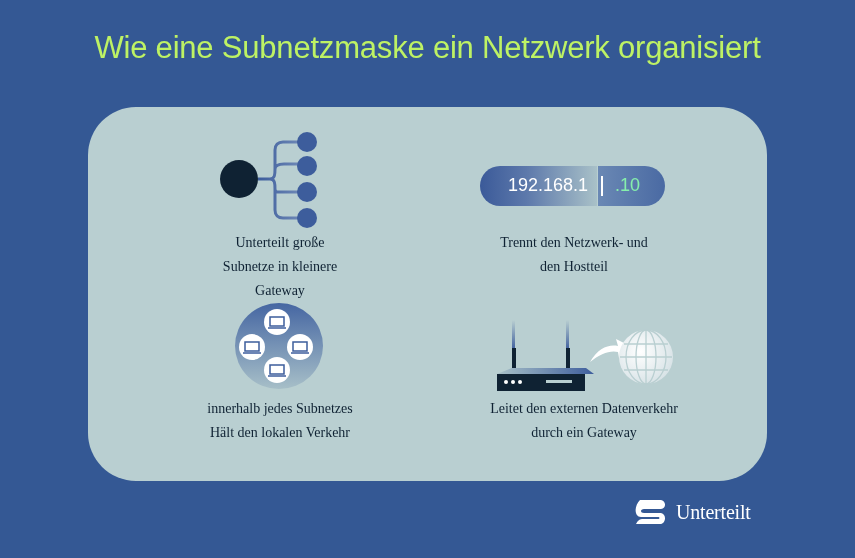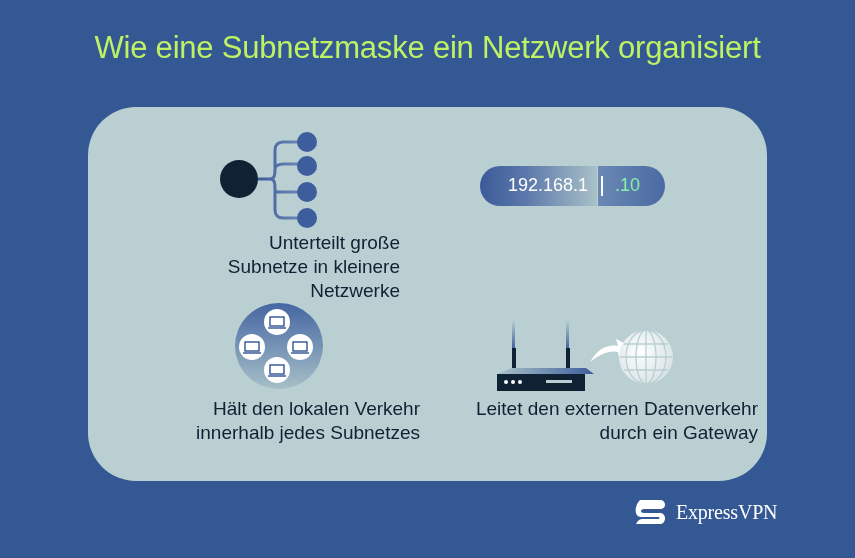--- a/index.html
+++ b/index.html
@@ -11,22 +11,23 @@
   }
   .title {
     position:absolute; left:0; top:30px; width:855px;
     text-align:center; color:#bef264; font-size:31px; letter-spacing:-0.2px;
   }
   .panel {
     position:absolute; left:88px; top:107px; width:679px; height:374px;
     background:#b9cfd1; border-radius:48px;
   }
   .caption {
-    position:absolute; color:#0f2233; font-size:19px; line-height:24px;
-    text-align:right;
+    position:absolute; color:#0f2233; font-size:14px; line-height:24px;
+    text-align:center;
+    font-family:Liberation Serif, serif;
   }
   .icon { position:absolute; }
   .logo {
     position:absolute; left:632px; top:497px; height:30px;
     display:flex; align-items:center; color:#ffffff;
   }
   .logo .word {
     font-family:"Liberation Serif", "DejaVu Serif", serif;
     font-size:20px; margin-left:8px; letter-spacing:-0.2px;
   }
@@ -48,31 +49,33 @@
   <circle cx="21" cy="53" r="19" fill="#0f2233"></circle>
   <path d="M40 53 H52 M52 53 C57 53 57 48 57 43 V24 C57 19 60 16 65 16 H80 M57 43 C57 39 61 38 66 38 H80 M52 53 C57 53 57 58 57 63 V84 C57 89 60 92 65 92 H80 M57 63 C57 67 61 66 66 66 H80" fill="none" stroke="url(#lineg)" stroke-width="3"></path>
   <circle cx="89" cy="16" r="10" fill="#3d5d9c"></circle>
   <circle cx="89" cy="40" r="10" fill="#3d5d9c"></circle>
   <circle cx="89" cy="66" r="10" fill="#3d5d9c"></circle>
   <circle cx="89" cy="92" r="10" fill="#3d5d9c"></circle>
 </svg>
 <div class="caption" style="left:160px;top:231px;width:240px;">
   <div>Unterteilt große</div>
   <div>Subnetze in kleinere</div>
-  <div>Netzwerke</div>
+  <div>Gateway</div>
 </div>
 
 <div class="icon" style="left:480px;top:166px;width:185px;height:40px;">
   <div style="position:absolute;left:0;top:0;width:117px;height:40px;border-radius:20px 0 0 20px;background:linear-gradient(90deg,#3b5a99 0%,#5d79ab 40%,#a9c1c8 100%);"></div>
   <div style="position:absolute;left:118px;top:0;width:67px;height:40px;border-radius:0 20px 20px 0;background:linear-gradient(90deg,#6a88b4 0%,#4a6aa3 100%);"></div>
   <div style="position:absolute;left:121px;top:10px;width:2px;height:20px;background:#ffffff;"></div>
   <span style="position:absolute;left:28px;top:9px;color:#fff;font-size:18px;text-align:center;">192.168.1</span>
   <span style="position:absolute;left:135px;top:9px;color:#86efac;font-size:18px;">.10</span>
 </div>
 <div class="caption" style="left:430px;top:231px;width:288px;">
+  <div>Trennt den Netzwerk- und</div>
+  <div>den Hostteil</div>
 </div>
 
 <svg class="icon" style="left:232px;top:302px" width="94" height="88" viewBox="0 0 94 88">
   <defs>
     <linearGradient id="circg" x1="0.5" y1="0" x2="0.5" y2="1">
       <stop offset="0" stop-color="#4566a2"></stop>
         <stop offset="1" stop-color="#a7bfc8"></stop>
     </linearGradient>
   </defs>
   <ellipse cx="47" cy="44" rx="44" ry="43" fill="url(#circg)"></ellipse>
@@ -87,22 +90,22 @@
       <line x1="36" y1="26" x2="54" y2="26"></line>
     <rect x="13" y="40" width="14" height="9"></rect>
       <line x1="11" y1="51" x2="29" y2="51"></line>
     <rect x="61" y="40" width="14" height="9"></rect>
       <line x1="59" y1="51" x2="77" y2="51"></line>
     <rect x="38" y="63" width="14" height="9"></rect>
       <line x1="36" y1="74" x2="54" y2="74"></line>
   </g>
 </svg>
 <div class="caption" style="left:140px;top:397px;width:280px;">
+  <div>innerhalb jedes Subnetzes</div>
   <div>Hält den lokalen Verkehr</div>
-  <div>innerhalb jedes Subnetzes</div>
 </div>
 
 <svg class="icon" style="left:494px;top:318px" width="182" height="74" viewBox="0 0 182 74">
   <defs>
     <linearGradient id="antg" x1="0" y1="0" x2="0" y2="1">
       <stop offset="0" stop-color="#b9cfd1"></stop>
         <stop offset="1" stop-color="#3d5d9c"></stop>
     </linearGradient>
     <linearGradient id="routg" x1="0" y1="0" x2="1" y2="0">
       <stop offset="0" stop-color="#a9c1c8"></stop>
@@ -136,14 +139,14 @@
 </svg>
 <div class="caption" style="left:410px;top:397px;width:348px;">
   <div>Leitet den externen Datenverkehr</div>
   <div>durch ein Gateway</div>
 </div>
 
 <div class="logo">
   <svg width="36" height="28" viewBox="0 0 36 28">
     <path d="M8 2 H28 C34 2 35 10 29 11 H12 C10 11 9 12 9 13 C9 14 10 15 12 15 H29 C35 16 34 26 28 26 H4 C6 22 8 21 11 21 H26 C28 21 28 19 26 19 H9 C2 19 2 8 8 2 Z" fill="#ffffff"></path>
   </svg>
-  <span class="word">ExpressVPN</span>
+  <span class="word">Unterteilt</span>
 </div>
 
 </body></html>

